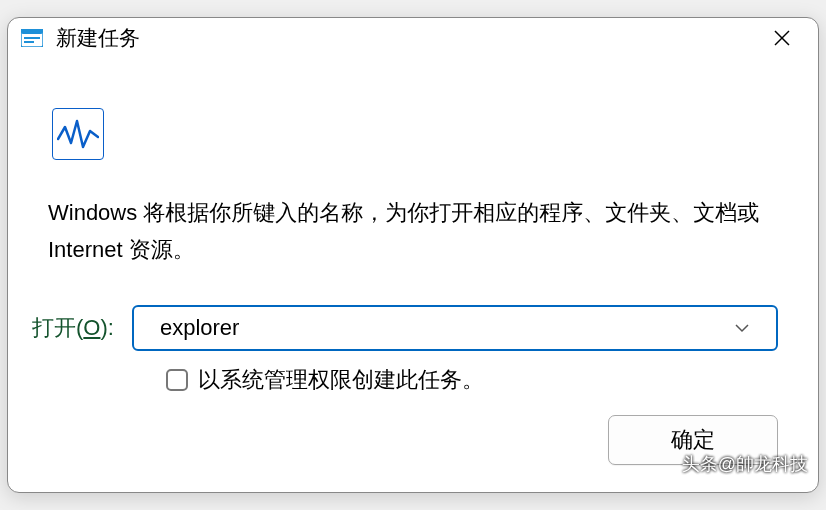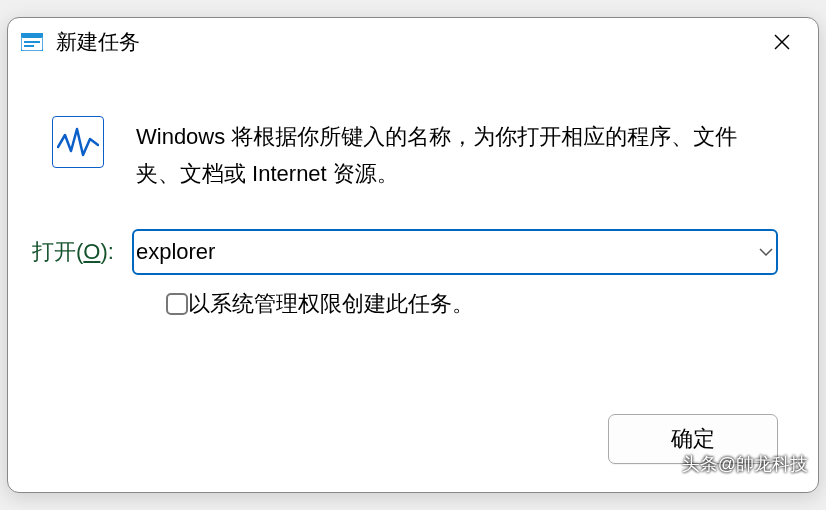--- a/index.html
+++ b/index.html
@@ -61,20 +61,21 @@
     flex: 1;
     padding: 30px 40px 20px 40px;
     position: relative;
   }
   .info-row {
     display: flex;
     align-items: flex-start;
     gap: 32px;
     margin-bottom: 36px;
     margin-top: 20px;
+    flex-direction: column;
   }
   .info-icon {
     width: 52px;
     height: 52px;
     border: 1px solid #0a5fc9;
     border-radius: 4px;
     background: #fff;
     display: flex;
     align-items: center;
     justify-content: center;
@@ -100,37 +101,38 @@
     margin-left: -16px;
   }
   .input-label u { text-decoration: underline; }
   .combo {
     flex: 1;
     height: 46px;
     border: 2px solid #0067c0;
     border-radius: 6px;
     display: flex;
     align-items: center;
-    padding: 0 2px;
+    padding: 0 26px;
     position: relative;
     background: #fff;
   }
   .combo-text {
     flex: 1;
     font-size: 22px;
     color: #000;
     font-family: "Segoe UI", sans-serif;
   }
   .combo-chevron {
     color: #555;
     font-size: 14px;
   }
   .checkbox-row {
     display: flex;
     align-items: center;
+    gap: 10px;
     margin-left: 118px;
     margin-top: 12px;
   }
   .checkbox {
     width: 22px;
     height: 22px;
     border: 2px solid #777;
     border-radius: 5px;
     background: #fff;
   }

